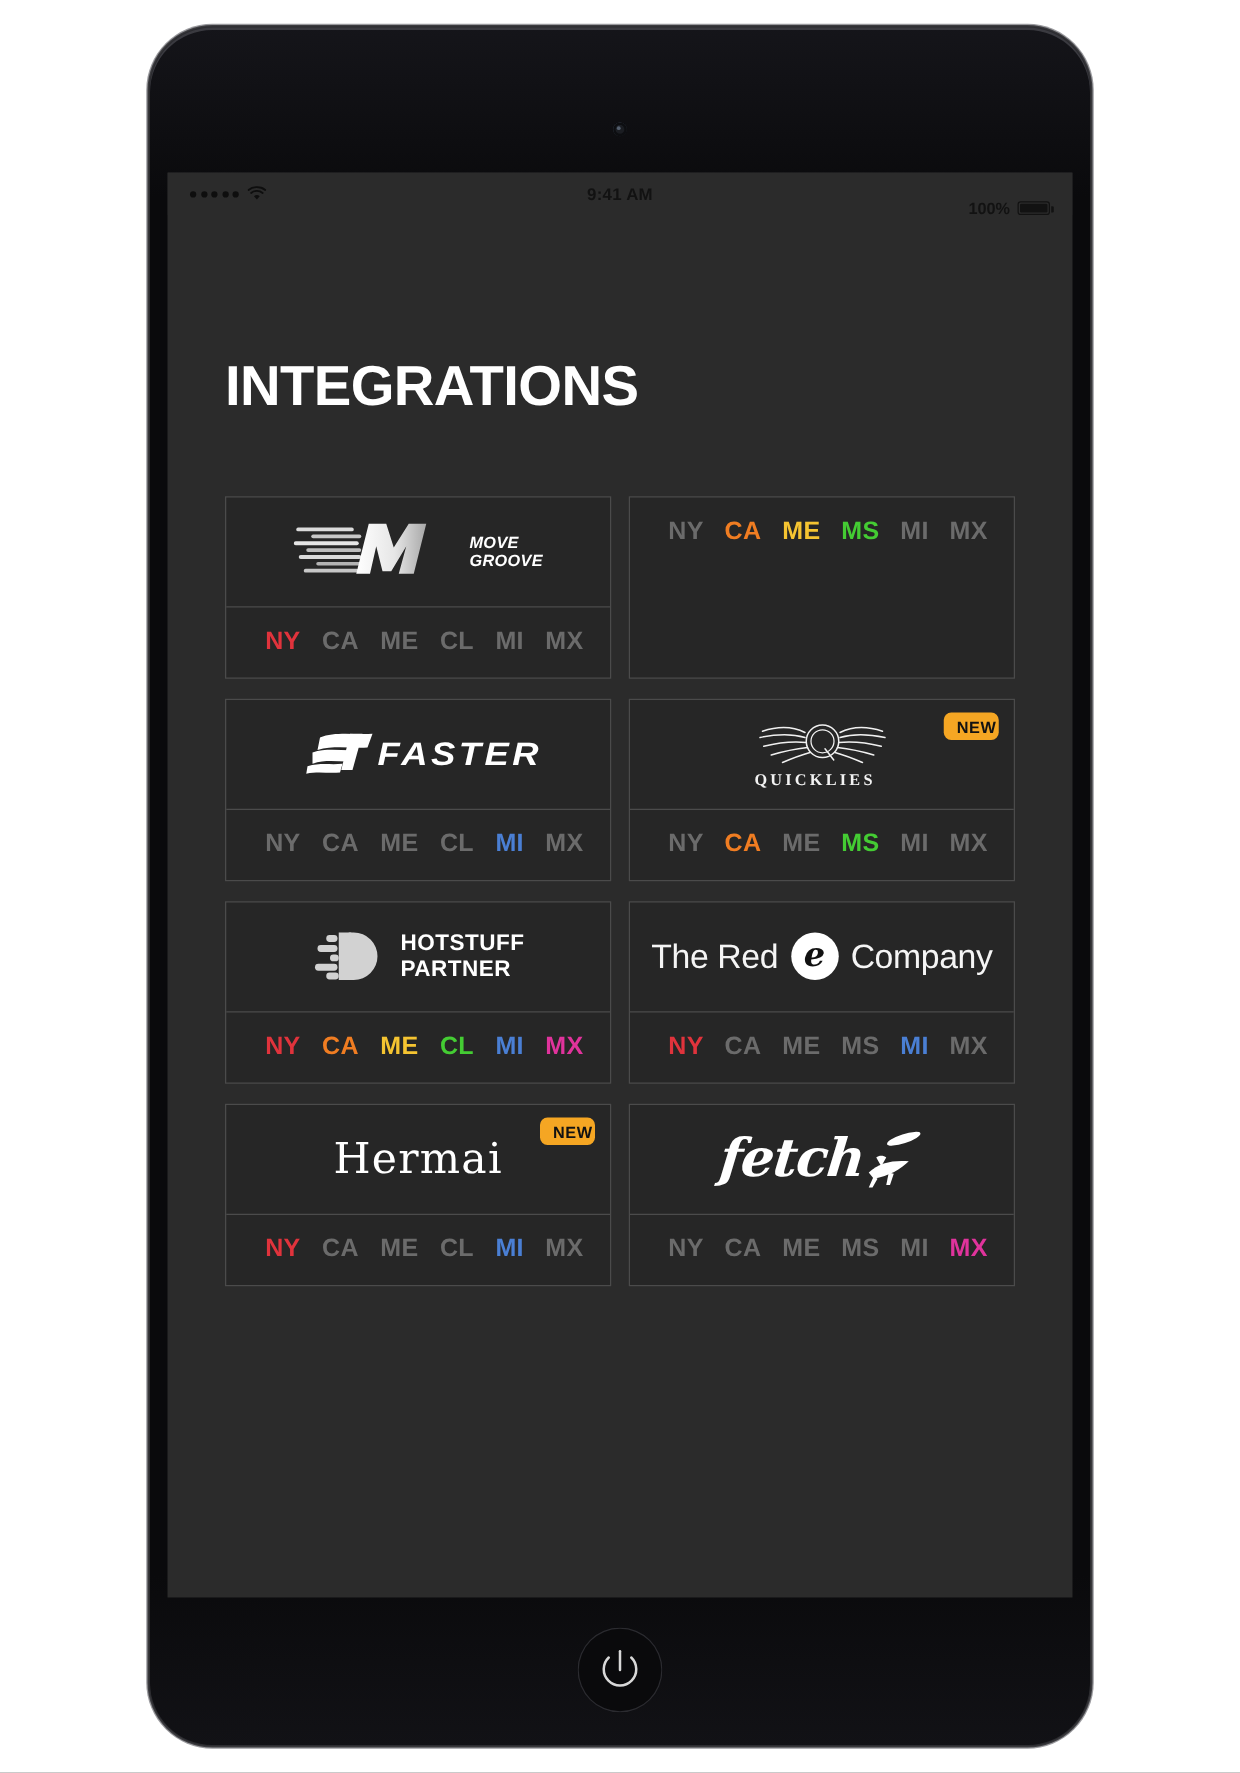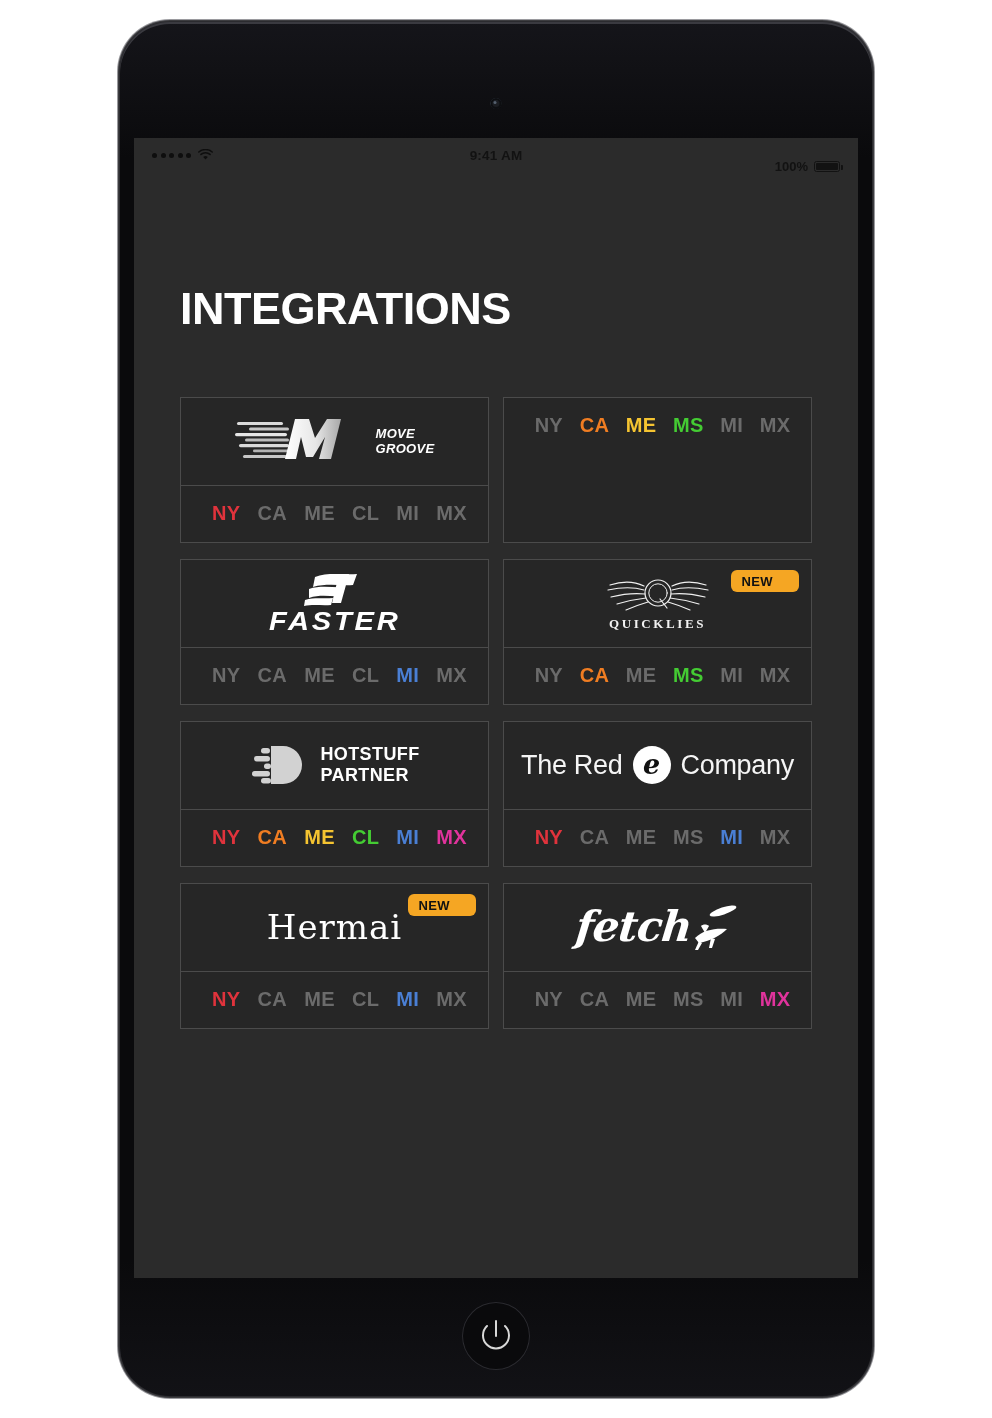--- a/index.html
+++ b/index.html
@@ -144,21 +144,21 @@
   }
 
   .badge-new {
     position: absolute;
     top: 10px; right: 12px;
     background: #f5a623;
     color: #121212;
     font-size: 13px;
     font-weight: bold;
     letter-spacing: 0.4px;
-    padding: 5px 26px 4px 10px;
+    padding: 5px 2px 4px 10px;
     border-radius: 6px;
     line-height: 1;
   }
 
   
   .logo { display: flex; align-items: center; justify-content: center; gap: 9px; }
 
   
   .mg-text {
     color: #ffffff; font-weight: bold; font-style: italic;
@@ -166,28 +166,28 @@
     text-align: left;
   }
 
   
   .mybox-text {
     color:#fff; font-weight:bold; font-size:31px; letter-spacing:-1.2px;
     transform: scaleX(0.86); transform-origin: left center;
   }
 
   
-  .faster-lock { display:flex; flex-direction:column; align-items:center; gap:1px;text-align:right; }
+  .faster-lock { display:flex; flex-direction:row; align-items:center; gap:1px;text-align:right; }
   .faster-text {
     color:#fff; font-weight:bold; font-style:italic; font-size:26px;
     letter-spacing:2.5px; transform: scaleX(1.12); line-height:1;
   }
 
   
-  .ql-lock { display:flex; flex-direction:column; align-items:center; gap:0; }
+  .ql-lock { display:flex; flex-direction:column; align-items:flex-start; gap:0; }
   .ql-text {
     color:#f2f2f2; font-family:"Liberation Serif", serif; font-size:13px;
     font-weight:bold; letter-spacing:2.6px;
   }
 
   
   .hs-text {
     color:#ffffff; font-weight:bold; font-size:18px; line-height:1.16;
     letter-spacing:0.4px; text-align:left;
   }

